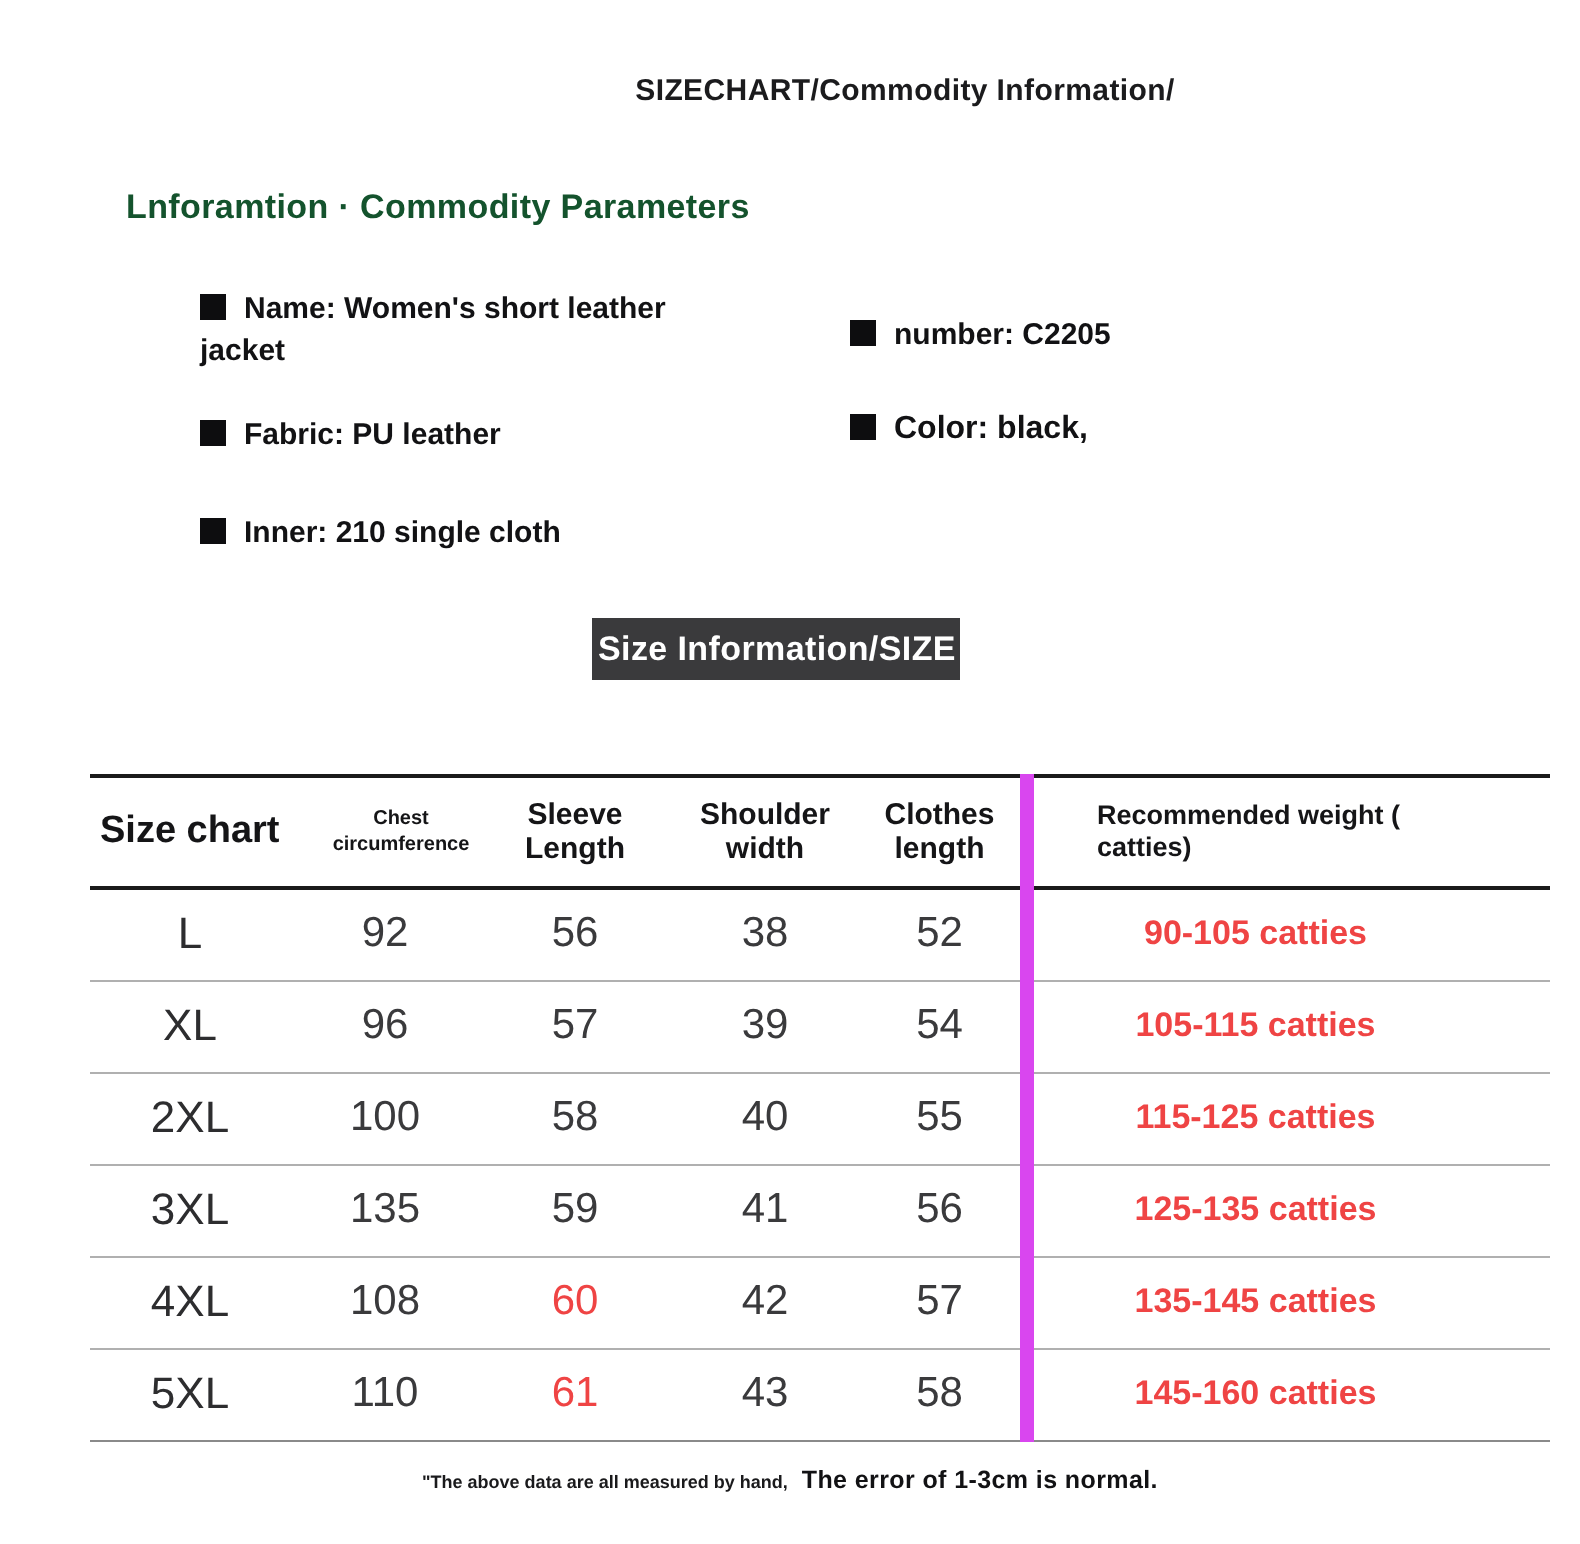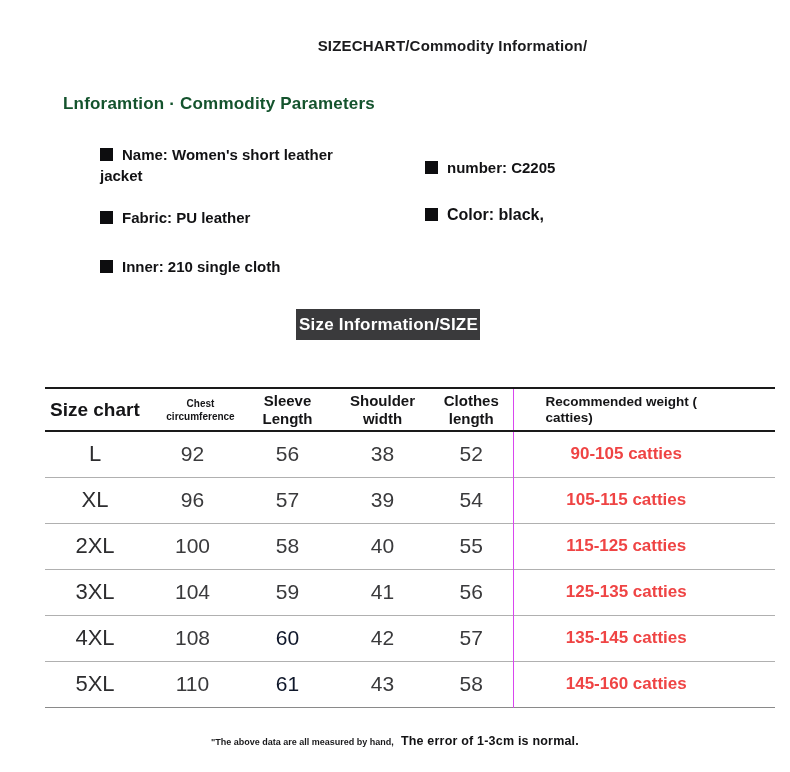--- a/index.html
+++ b/index.html
@@ -47,36 +47,36 @@
 
   table.size-table {
     position: absolute; top: 387px; left: 45px;
     width: 730px; table-layout: fixed;
     border-collapse: collapse;
     border-top: 2px solid #1a1a1a;
   }
   col.c1 { width: 100px; } col.c2 { width: 95px; } col.c3 { width: 95px; }
   col.c4 { width: 95px; } col.c5 { width: 83px; } col.c6 { width: 262px; }
 
-  thead tr { height: 43px; border-bottom: 2px solid #1a1a1a; }
+  thead tr { height: 56px; border-bottom: 2px solid #1a1a1a; }
   tbody tr { height: 46px; border-bottom: 1px solid #b0b0b0; }
 
   th { font-weight: bold; color: #151517; text-align: center; line-height: 1.15; }
   th.h-size   { font-size: 19px; text-align: left; padding-left: 5px; }
   th.h-chest  { font-size: 10px; text-align: center; padding-left: 16px; line-height: 1.3; }
   th.h-mid    { font-size: 15px; padding: 0 6px; }
   th.h-weight { font-size: 13.5px; text-align: left; padding-left: 32px; }
   th.h-weight .wrapbox { display: inline-block; max-width: 172px; }
 
   td { text-align: center; font-weight: normal; }
   td.cell-size   { font-size: 22px; color: #2d2d2f; }
   td.cell-num    { font-size: 21px; color: #3a3a3c; }
-  td.cell-num.muted { color: #0f172a; }
+  td.cell-num.muted { color: #ef4444; }
   td.cell-weight { font-size: 17px; font-weight: bold; color: #ef4444; padding-right: 36px; }
-  .col-weight { border-left: 1px solid #d946ef; }
+  .col-weight { border-left: 7px solid #d946ef; }
   tbody tr:last-child { border-bottom: 1px solid #8a8a8a; }
 
   .footnote {
     position: absolute; top: 731px; left: 0; right: 0;
     text-align: center; white-space: nowrap;
   }
   .footnote .small { font-size: 9px; font-weight: bold; color: #1a1a1c; margin-right: 7px; }
   .footnote .large { font-size: 12.5px; font-weight: bold; color: #121214; letter-spacing: 0.2px; }
 </style>
 </head>
@@ -143,21 +143,21 @@
     <tr>
       <td class="cell-size">2XL</td>
       <td class="cell-num">100</td>
       <td class="cell-num">58</td>
       <td class="cell-num">40</td>
       <td class="cell-num">55</td>
       <td class="cell-weight col-weight">115-125 catties</td>
     </tr>
     <tr>
       <td class="cell-size">3XL</td>
-      <td class="cell-num">104</td>
+      <td class="cell-num">135</td>
       <td class="cell-num">59</td>
       <td class="cell-num">41</td>
       <td class="cell-num">56</td>
       <td class="cell-weight col-weight">125-135 catties</td>
     </tr>
     <tr>
       <td class="cell-size">4XL</td>
       <td class="cell-num">108</td>
       <td class="cell-num muted">60</td>
       <td class="cell-num">42</td>

